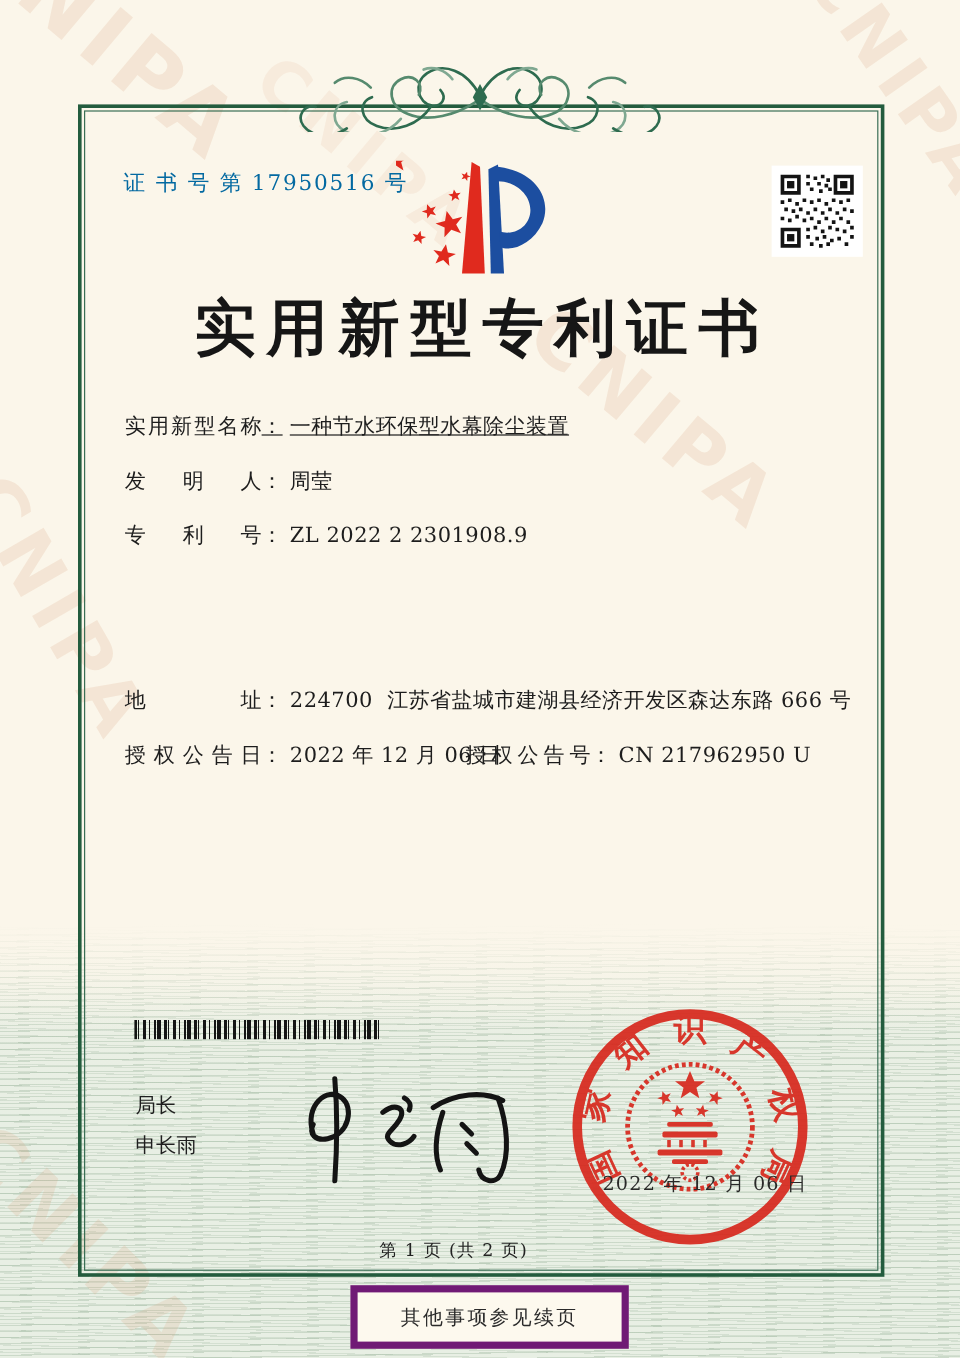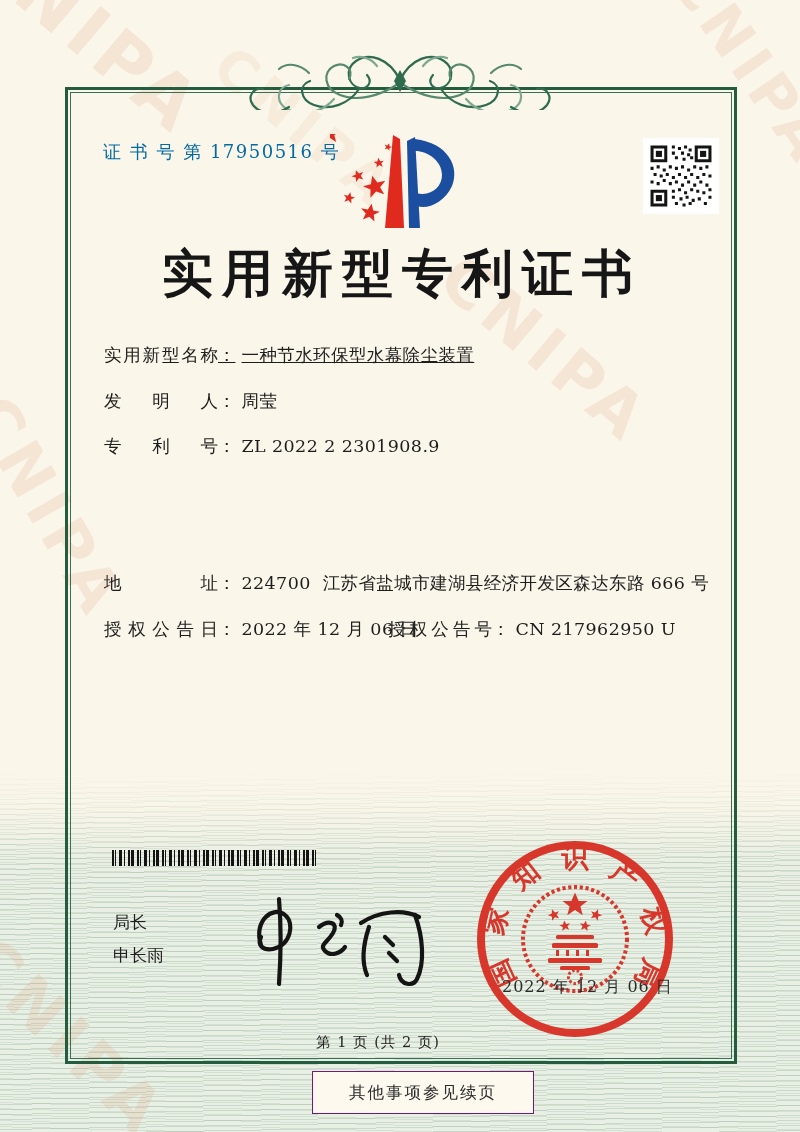--- a/index.html
+++ b/index.html
@@ -71,22 +71,22 @@
               font-family:"DejaVu Sans","Liberation Sans",sans-serif;
               font-size:17px; color:#1f1f1f; line-height:33px; }
   .signature { position:absolute; left:233px; top:893px; z-index:3; }
 
   .seal { position:absolute; left:470px; top:835px; z-index:3; }
 
   .page-no { position:absolute; left:0; top:1033px; width:756px; text-align:center; z-index:2;
              font-size:14.5px; color:#222; letter-spacing:1px; }
 
   .cont-box { position:absolute; left:292px; top:1071px; width:220px; height:41px; z-index:2;
-              background:#fdf9ee; border:1px solid #701a75; display:flex; align-items:center;
-              justify-content:center; font-size:16.5px; color:#2a2a2a; letter-spacing:2px;margin-left:20px; }
+              background:#fdf9ee; border:6px solid #701a75; display:flex; align-items:center;
+              justify-content:center; font-size:16.5px; color:#2a2a2a; letter-spacing:2px; }
 </style>
 </head>
 <body>
 
 <div class="page">
 
   <div class="waves"></div>
   <div class="waves-fade"></div>
 
   <span class="wm wm1">CNIPA</span>

